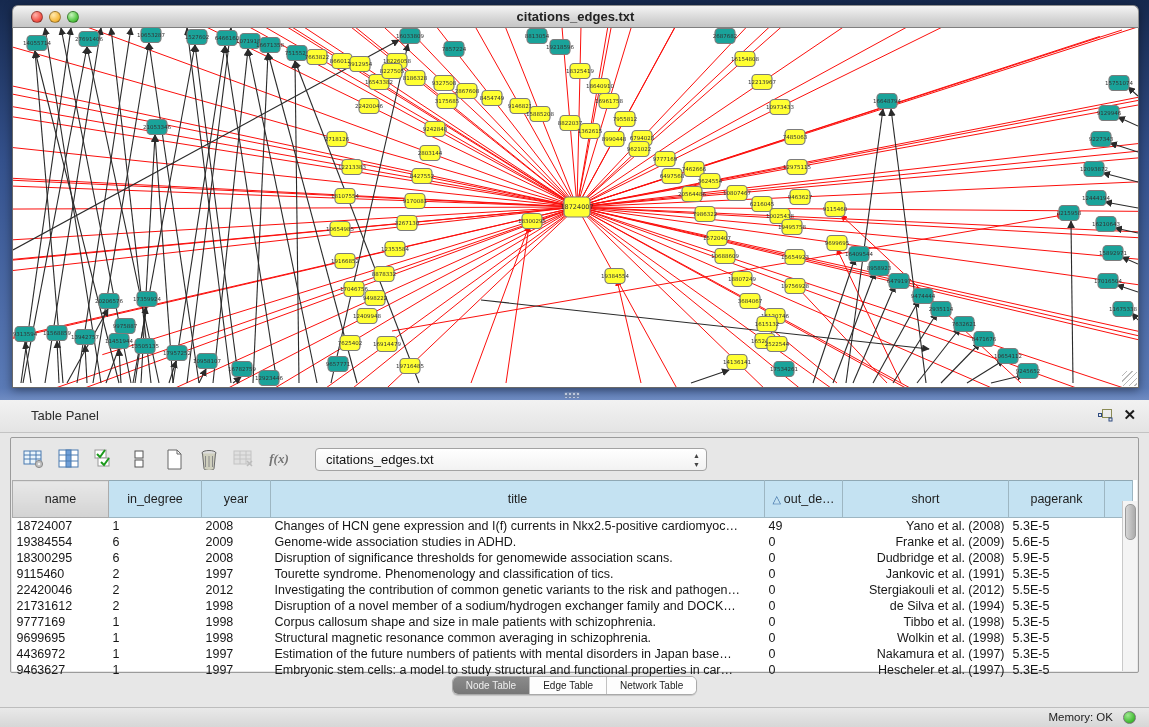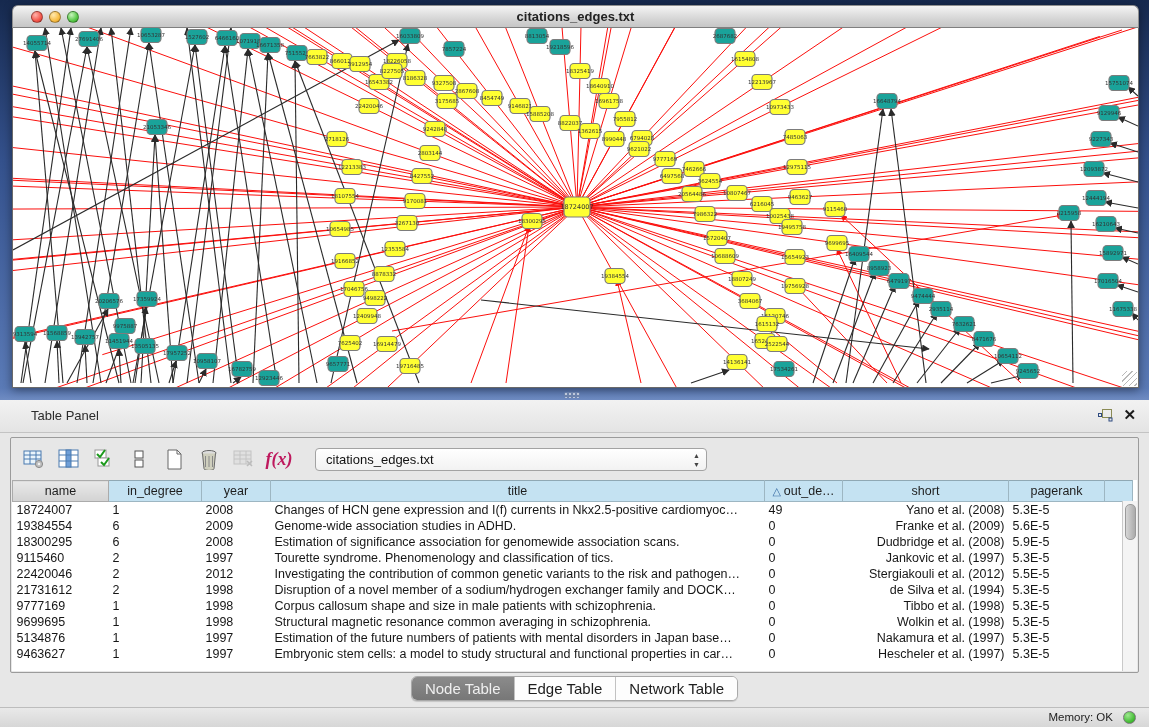--- a/index.html
+++ b/index.html
@@ -30,43 +30,43 @@
   .panel-header{position:relative;height:32px;background:linear-gradient(#f2f2f2,#e4e4e4);
                 border-bottom:1px solid #c3c3c3;}
   .panel-title{position:absolute;left:13px;top:8px;font-size:13px;color:#2c2c2c;margin-left:18px;}
   .float-ic{position:absolute;right:36px;top:8px;cursor:pointer;}
   .close-ic{position:absolute;right:13px;top:6px;font-size:15px;font-weight:bold;color:#1b1b1b;cursor:pointer;}
   .panel-box{position:absolute;left:10px;right:10px;top:37px;height:236px;
              border:1px solid #9b9b9b;border-radius:2px;background:#e7e7e7;box-sizing:border-box;}
   .toolbar{position:relative;height:42px;display:flex;align-items:center;padding-left:10px;gap:9px;}
   .tbtn{width:26px;height:26px;display:flex;align-items:center;justify-content:center;cursor:pointer;}
   .tbtn.disabled{opacity:.45;cursor:default;}
-  .fx{font-family:"Liberation Serif",serif;font-style:italic;font-weight:bold;font-size:18px;color:#be185d;}
+  .fx{font-family:"Liberation Serif",serif;font-style:italic;font-weight:bold;font-size:13px;color:#737373;}
   .combo{margin-left:14px;width:392px;height:23px;background:linear-gradient(#ffffff,#f2f2f2);
          border:1px solid #a3a3a3;border-radius:4px;position:relative;display:flex;align-items:center;
          font-size:13px;color:#111;padding-left:10px;box-sizing:border-box;cursor:pointer;}
   .combo-arrows{position:absolute;right:6px;top:2px;font-size:7px;line-height:9px;color:#444;text-align:center;}
   
   .table-wrap{position:absolute;left:1px;right:1px;top:42px;bottom:1px;background:#fff;position:absolute;}
   table{border-collapse:collapse;table-layout:fixed;width:1120px;font-size:12.5px;}
   th{height:20px;background:#c4e2f2;border:1px solid #9db6c2;border-top:1px solid #8fa8b4;
-     font-weight:normal;color:#1d1d1d;text-align:center;overflow:hidden;white-space:nowrap;padding:0 3px;}
+     font-weight:normal;color:#1d1d1d;text-align:center;overflow:hidden;white-space:nowrap;padding:8px 3px;}
   th.key{background:linear-gradient(#e8e8e8,#d3d3d3);border-color:#ababab;}
   td{height:16px;color:#161616;white-space:nowrap;overflow:hidden;padding:0 4px;border:none;}
   td.c-short{text-align:right;}
   .sort-tri{color:#3a6ea5;font-size:11px;margin-right:3px;}
   .vscroll{position:absolute;right:0;top:21px;bottom:0;width:15px;background:#f4f4f4;
            border-left:1px solid #c9c9c9;box-sizing:border-box;}
   .vthumb{position:absolute;left:2px;top:3px;width:9px;height:34px;border-radius:5px;
           background:linear-gradient(90deg,#d6d6d6,#ababab);border:1px solid #9a9a9a;}
   
   .tabs{position:absolute;left:0;right:0;top:276px;display:flex;justify-content:center;}
   .seg{display:flex;border:1px solid #a9a9a9;border-radius:6px;overflow:hidden;background:#fff;
        box-shadow:0 1px 1px rgba(0,0,0,.15);}
-  .seg button{font-family:inherit;font-size:15px;border:none;background:#fdfdfd;color:#1d1d1d;
+  .seg button{font-family:inherit;font-size:10px;border:none;background:#fdfdfd;color:#1d1d1d;
               padding:3px 13px;cursor:pointer;border-left:1px solid #c2c2c2;}
   .seg button:first-child{border-left:none;}
   .seg button.sel{background:linear-gradient(#8b8b8b,#777777);color:#efefef;}
   
   .statusbar{position:absolute;left:0;bottom:0;width:1149px;height:20px;
              background:linear-gradient(#e9e9e9,#d7d7d7);border-top:1px solid #bdbdbd;box-sizing:border-box;}
   .mem{position:absolute;right:36px;top:3px;font-size:11.5px;color:#222;}
   .mem-dot{position:absolute;right:13px;top:3px;width:13px;height:13px;border-radius:50%;
            background:radial-gradient(circle at 35% 30%,#9ee88f,#44bc35 65%,#2f9422);border:1px solid #777;box-sizing:border-box;}
 </style>
@@ -916,33 +916,33 @@
                 <td>Genome-wide association studies in ADHD.</td>
                 <td>0</td>
                 <td class="c-short">Franke et al. (2009)</td>
                 <td>5.6E-5</td>
                 <td></td>
               </tr>
               <tr>
                 <td>18300295</td>
                 <td>6</td>
                 <td>2008</td>
-                <td>Estimation of significance association for genomewide association scans.</td>
+                <td>Disruption of significance thresholds for genomewide association scans.</td>
                 <td>0</td>
                 <td class="c-short">Dudbridge et al. (2008)</td>
                 <td>5.9E-5</td>
                 <td></td>
               </tr>
               <tr>
                 <td>9115460</td>
                 <td>2</td>
                 <td>1997</td>
                 <td>Tourette syndrome. Phenomenology and classification of tics.</td>
                 <td>0</td>
-                <td class="c-short">Jankovic et al. (1997)</td>
+                <td class="c-short">Jankovic et al. (1991)</td>
                 <td>5.3E-5</td>
                 <td></td>
               </tr>
               <tr>
                 <td>22420046</td>
                 <td>2</td>
                 <td>2012</td>
                 <td>Investigating the contribution of common genetic variants to the risk and pathogen…</td>
                 <td>0</td>
                 <td class="c-short">Stergiakouli et al. (2012)</td>
@@ -973,21 +973,21 @@
                 <td>9699695</td>
                 <td>1</td>
                 <td>1998</td>
                 <td>Structural magnetic resonance common averaging in schizophrenia.</td>
                 <td>0</td>
                 <td class="c-short">Wolkin et al. (1998)</td>
                 <td>5.3E-5</td>
                 <td></td>
               </tr>
               <tr>
-                <td>5134876</td>
+                <td>4436972</td>
                 <td>1</td>
                 <td>1997</td>
                 <td>Estimation of the future numbers of patients with mental disorders in Japan base…</td>
                 <td>0</td>
                 <td class="c-short">Nakamura et al. (1997)</td>
                 <td>5.3E-5</td>
                 <td></td>
               </tr>
               <tr>
                 <td>9463627</td>

